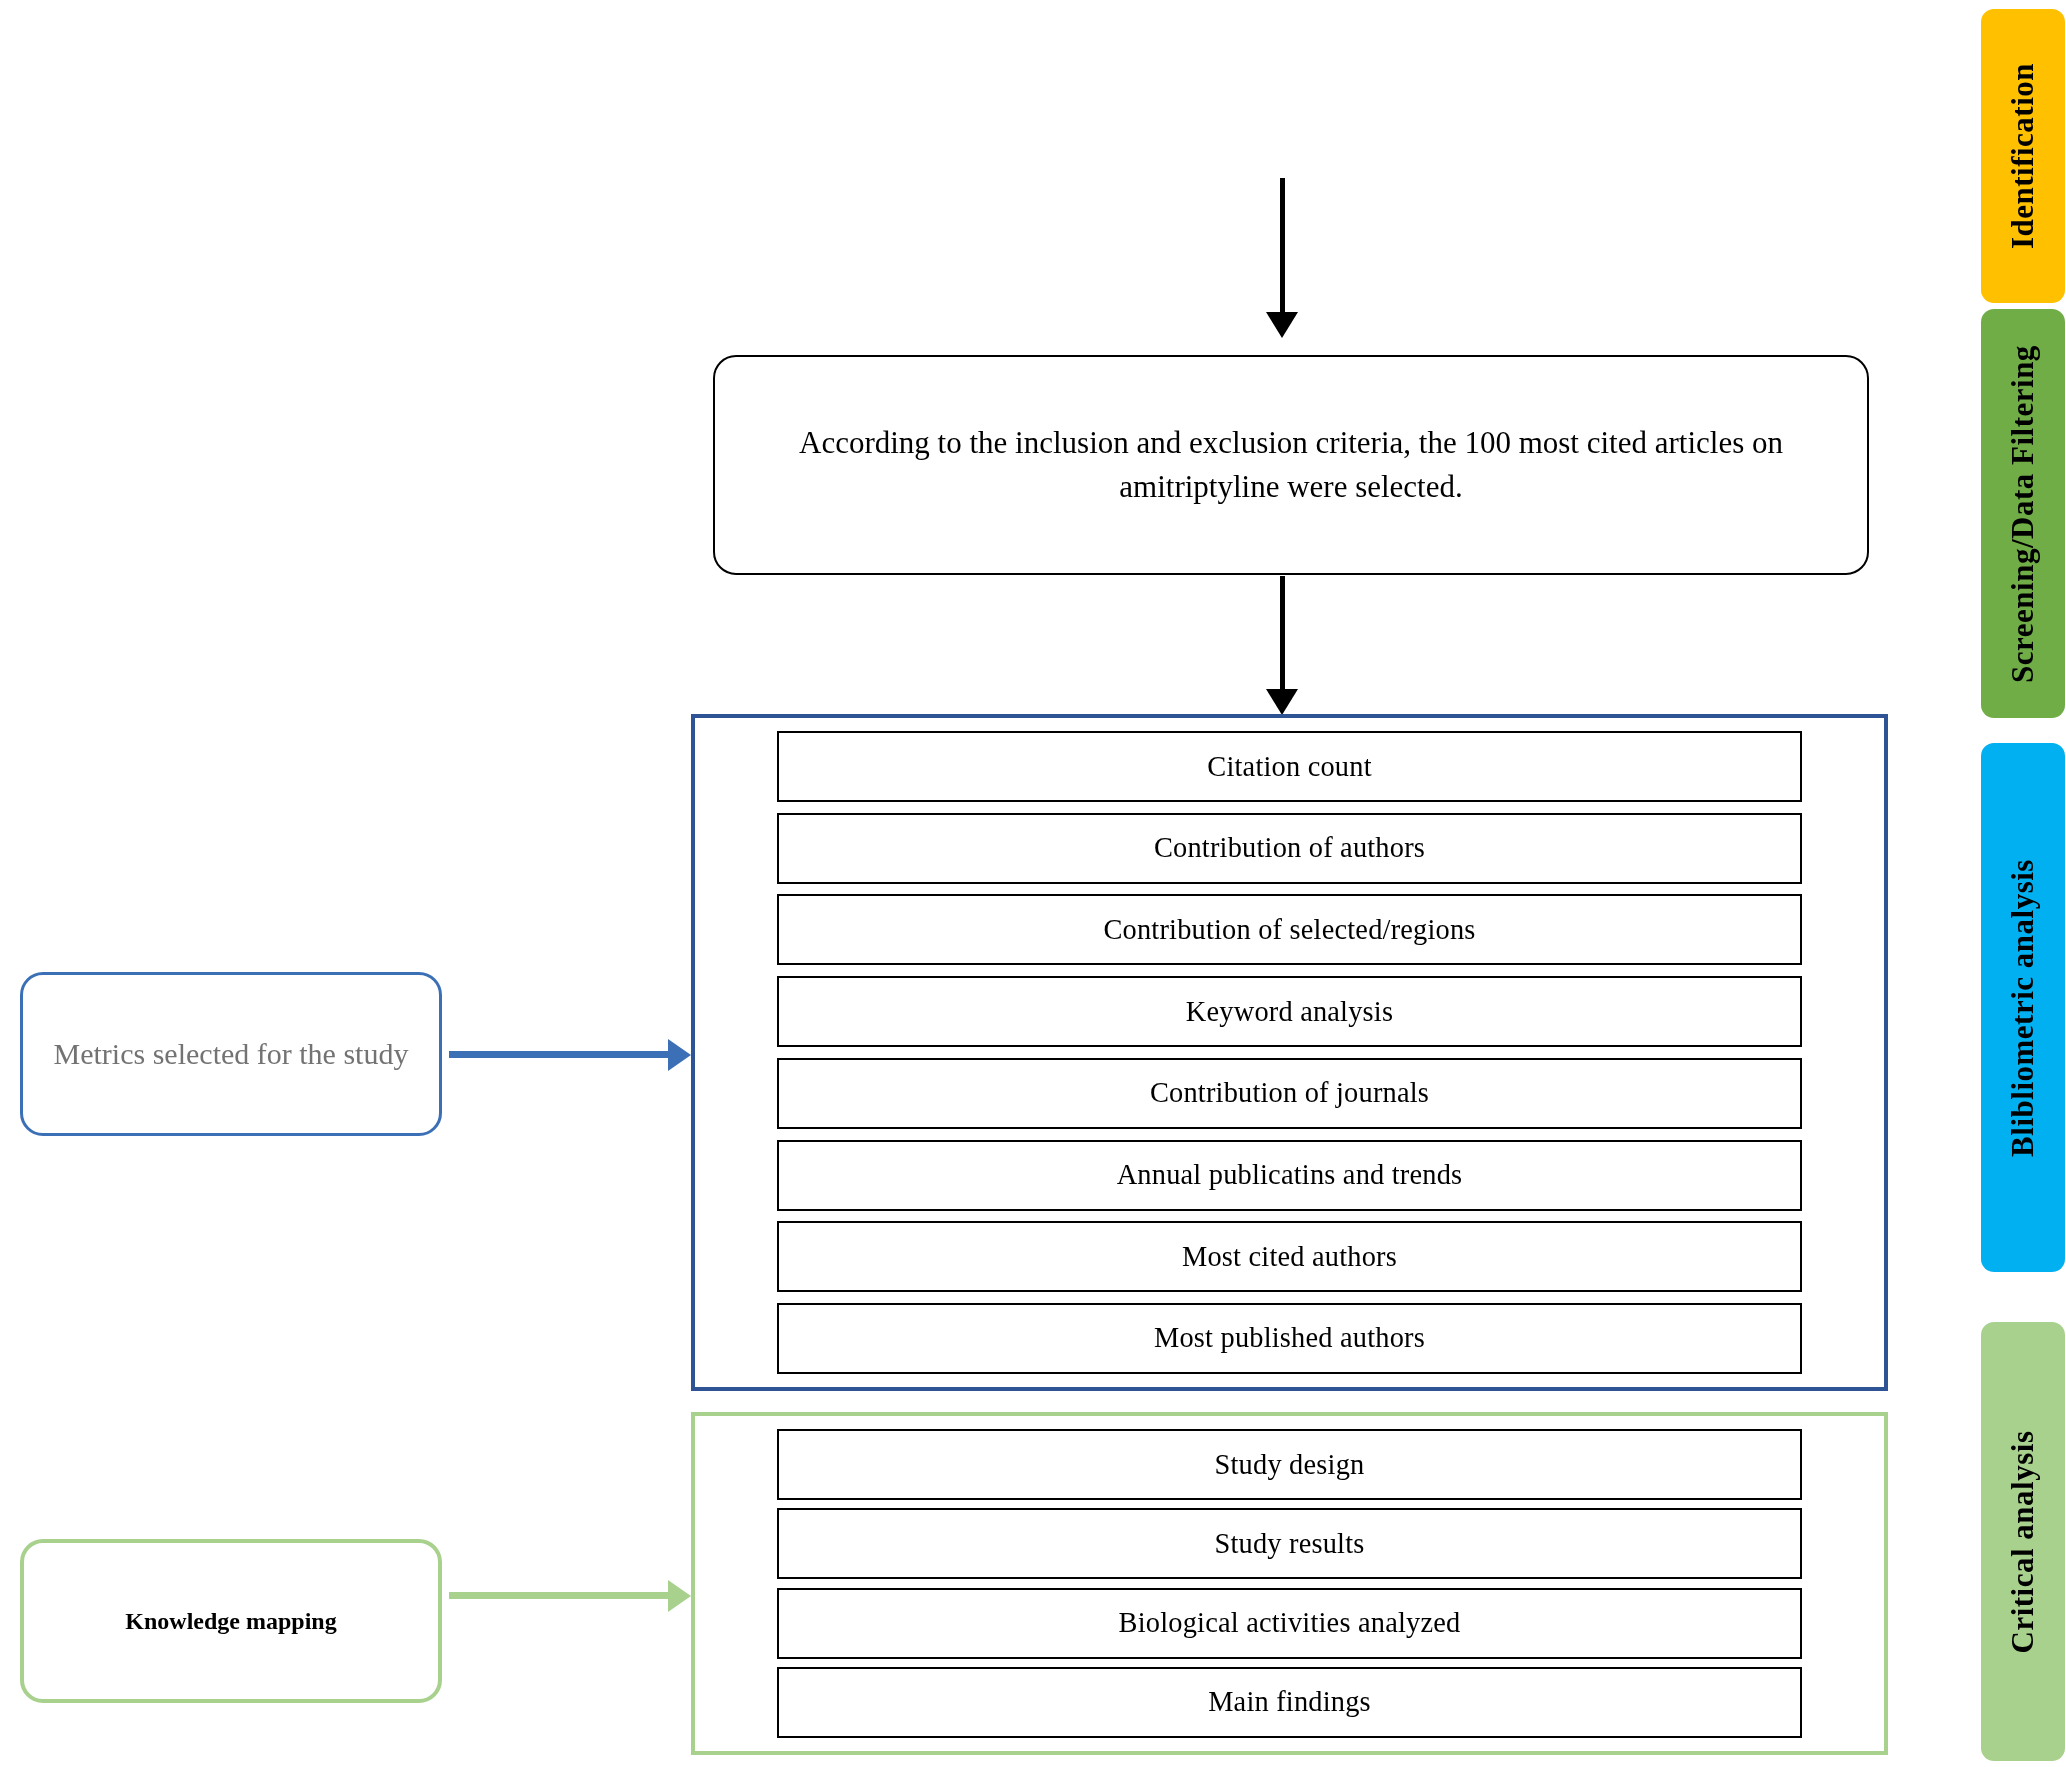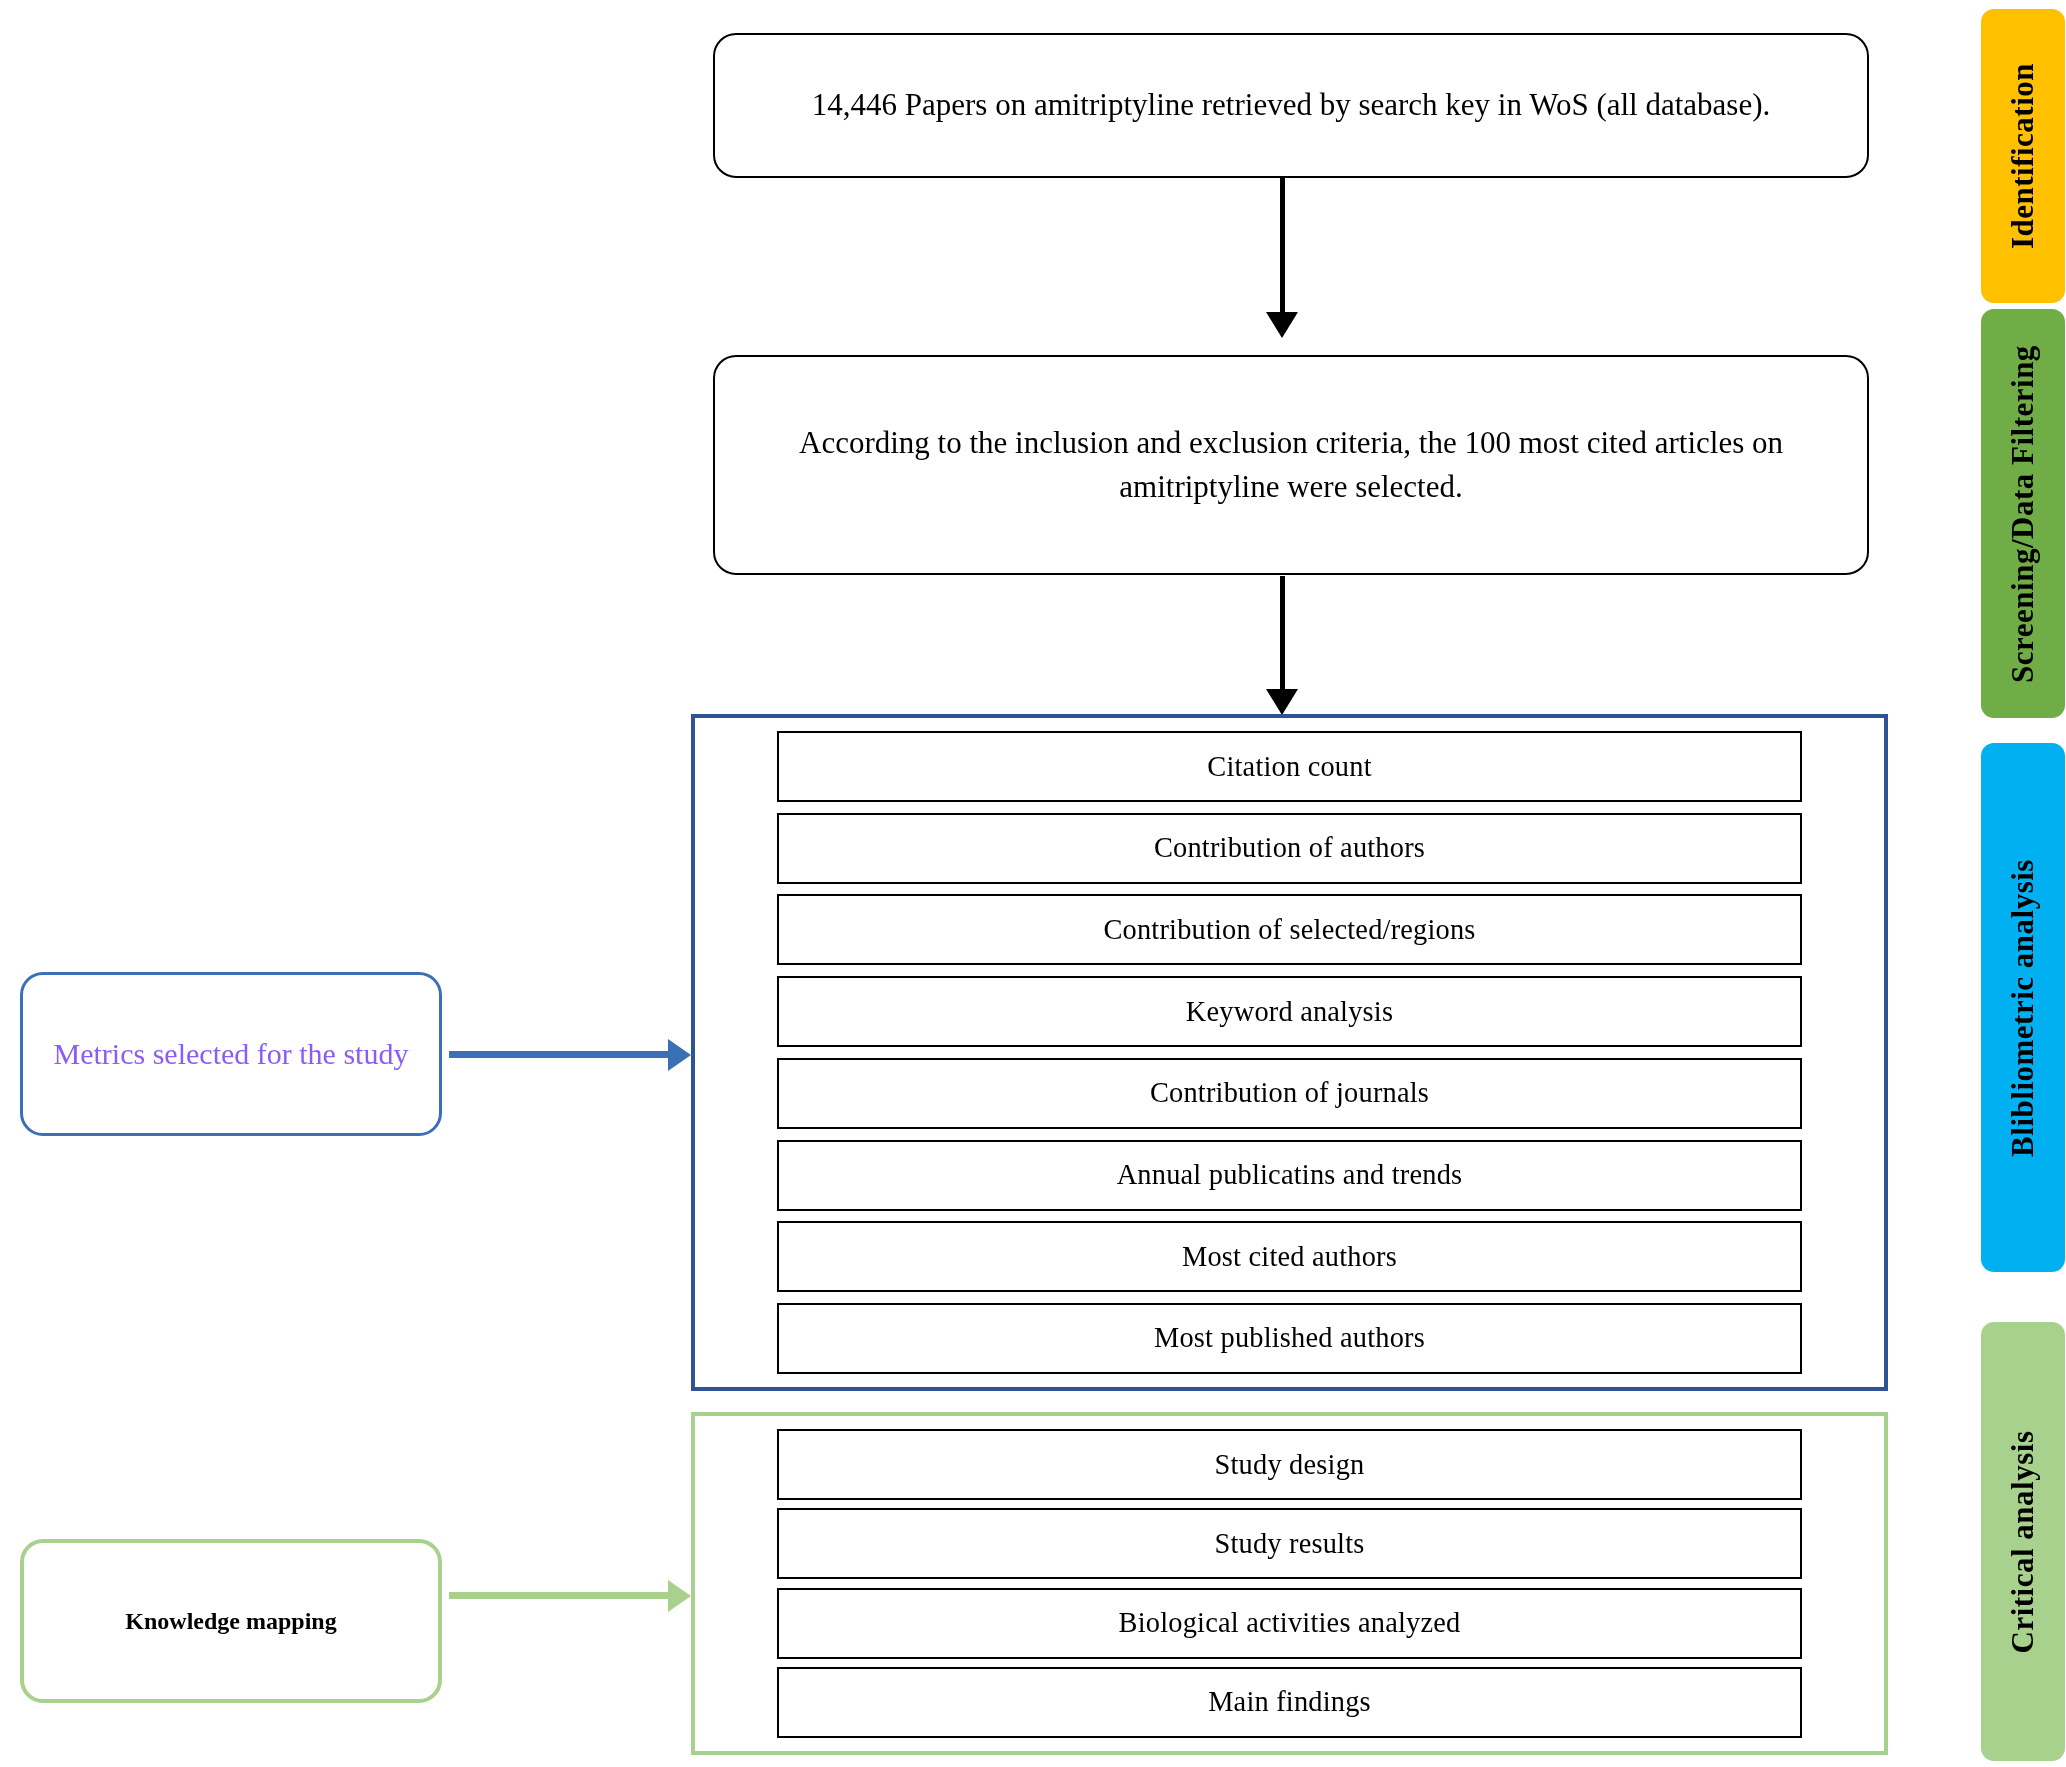--- a/index.html
+++ b/index.html
@@ -40,21 +40,21 @@
   .box-black {
     border: 2.5px solid #000000;
     font-size: 31px;
     color: #000000;
   }
 
   
   .box-blue-round {
     border: 3.5px solid #3B6FB6;
     font-size: 30px;
-    color: #8b5cf6;
+    color: #737373;
   }
   .box-green-round {
     border: 4px solid #A9D18E;
     font-size: 24px;
     color: #000000;
     font-weight: bold;
   }
 
   
   .group {
@@ -154,23 +154,20 @@
     transform: rotate(-90deg);
     transform-origin: center center;
     letter-spacing: 0.5px;
   }
 </style>
 </head>
 <body>
 
 <div id="canvas">
 
-  <div class="rbox box-black" style="left:713px; top:33px; width:1156px; height:145px;">
-    <span class="txt">14,446 Papers on amitriptyline  retrieved  by search key in WoS (all database).</span>
-  </div>
 
   <div class="varrow" style="left:1212px; top:178px; width:140px; height:160px;">
     <div class="shaft" style="height:134px;"></div>
     <div class="head"></div>
   </div>
 
   <div class="rbox box-black" style="left:713px; top:355px; width:1156px; height:220px;">
     <span class="txt">According  to the inclusion  and exclusion  criteria,  the 100 most cited articles  on amitriptyline  were selected.</span>
   </div>
 

